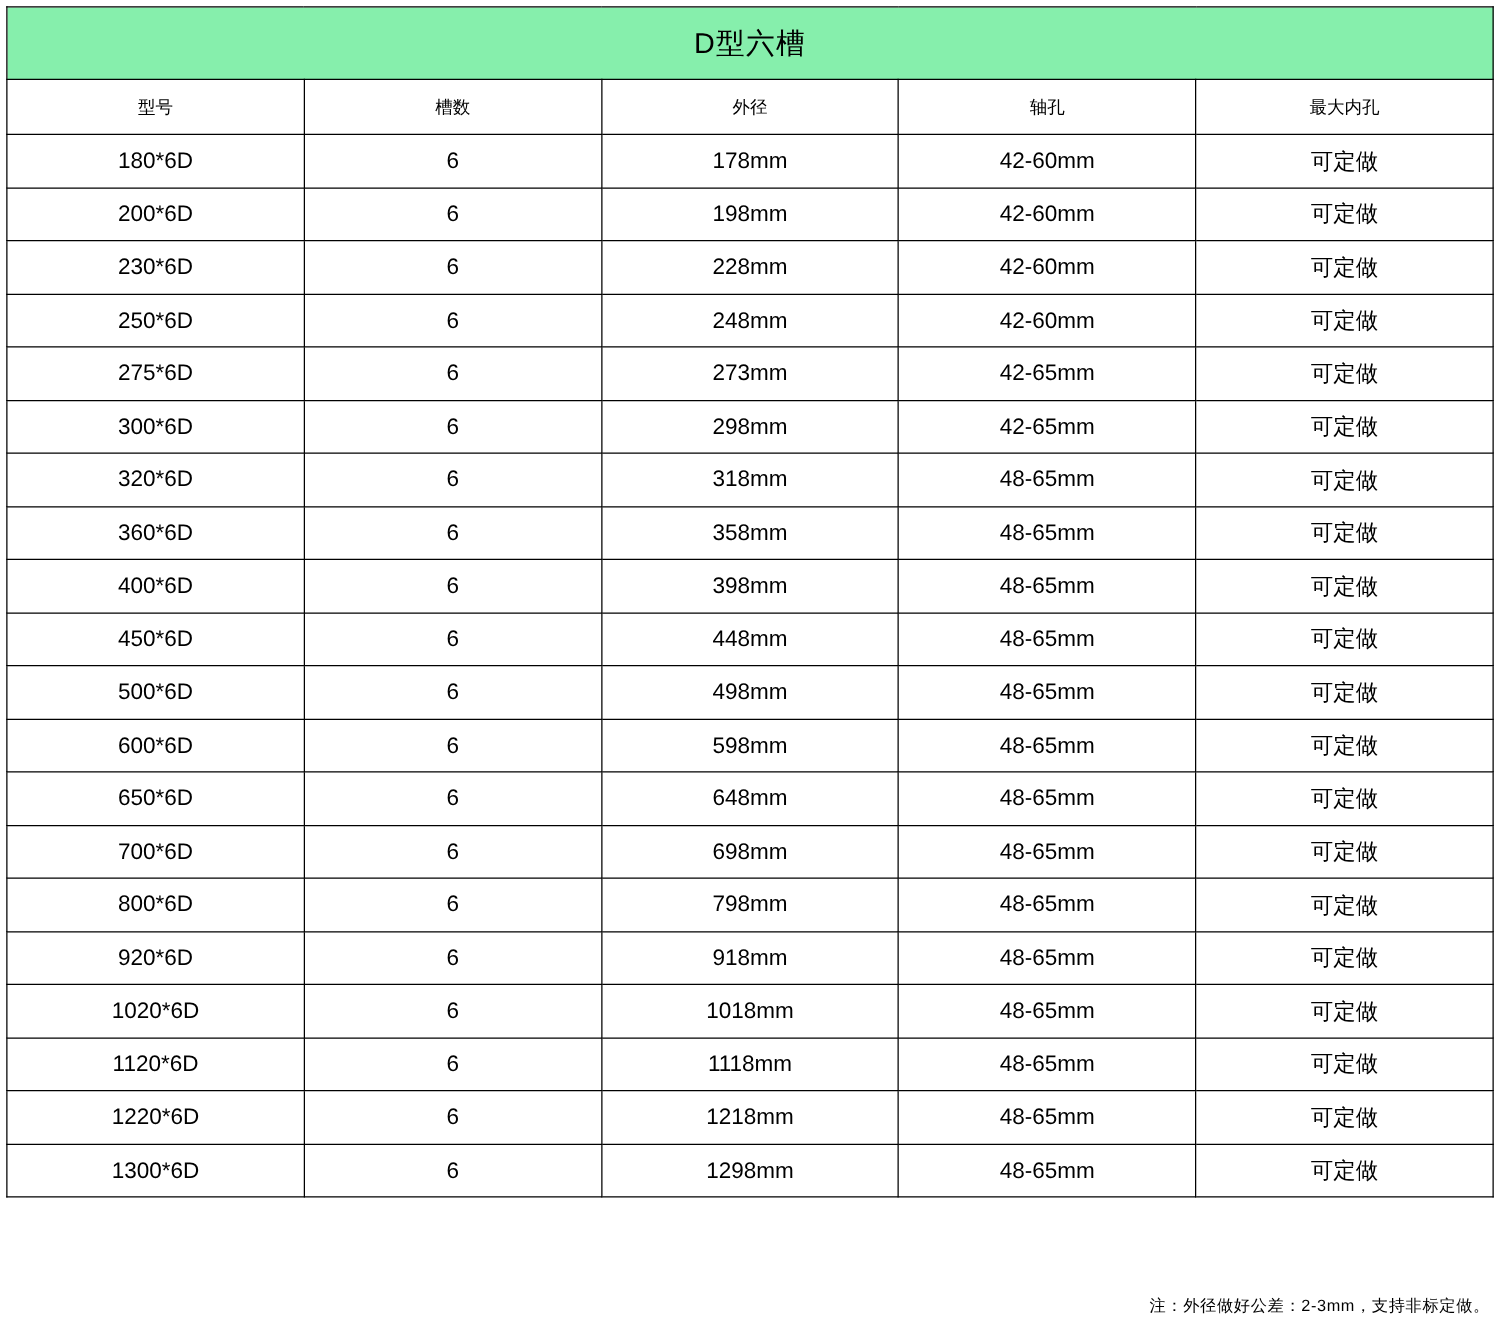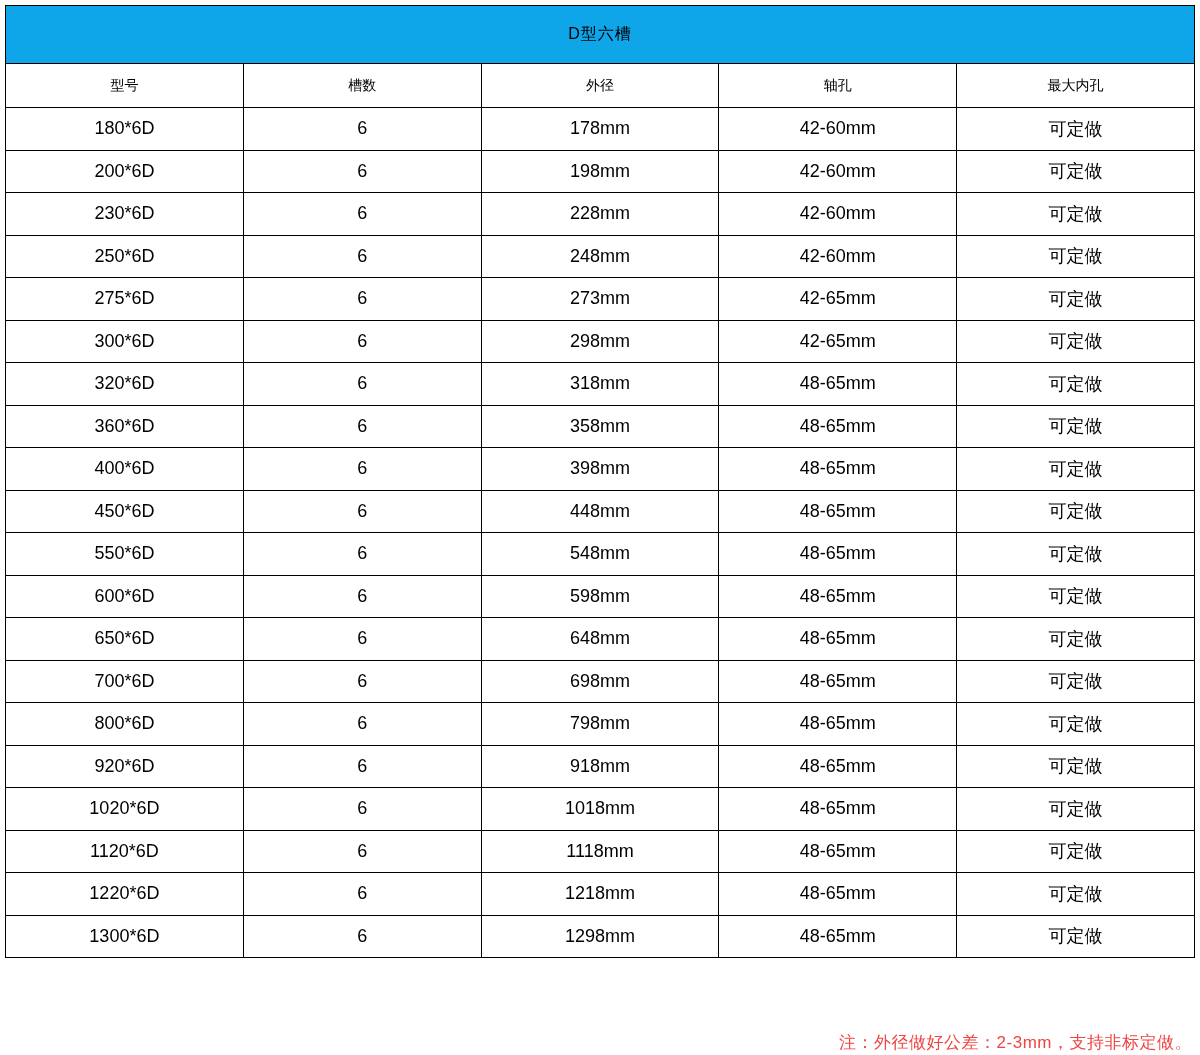--- a/index.html
+++ b/index.html
@@ -26,45 +26,45 @@
     table-layout: fixed;
   }
   table.spec-table td, table.spec-table th {
     border: 1px solid #000000;
     text-align: center;
     vertical-align: middle;
     font-weight: normal;
     padding: 0;
   }
   .title-cell {
-    background: #0ea5e9;
+    background: #86efac;
     height: 57px;
-    font-size: 16px;
+    font-size: 23px;
     font-weight: bold;
     letter-spacing: 1px;
   }
   .head-row td {
     height: 43px;
     font-size: 14px;
   }
   .body-row td {
     height: 41.5px;
     font-size: 18px;
   }
   .col1 { width: 239px; }
   .col2 { width: 238px; }
   .col3 { width: 238px; margin-left: 40px; }
   .col4 { width: 238px; }
   .col5 { width: 237px; }
   .note {
     position: absolute;
     right: 8px;
     bottom: 6px;
-    color: #ef4444;
-    font-size: 17px;
+    color: #000000;
+    font-size: 13px;
     letter-spacing: 0.5px;
     white-space: nowrap;
   }
 </style>
 </head>
 <body>
 
 <div class="page">
 
   <table class="spec-table">
@@ -143,23 +143,23 @@
         <td class="col5">可定做</td>
       </tr>
       <tr class="body-row">
         <td class="col1">450*6D</td>
         <td class="col2">6</td>
         <td class="col3">448mm</td>
         <td class="col4">48-65mm</td>
         <td class="col5">可定做</td>
       </tr>
       <tr class="body-row">
-        <td class="col1">550*6D</td>
-        <td class="col2">6</td>
-        <td class="col3">548mm</td>
+        <td class="col1">500*6D</td>
+        <td class="col2">6</td>
+        <td class="col3">498mm</td>
         <td class="col4">48-65mm</td>
         <td class="col5">可定做</td>
       </tr>
       <tr class="body-row">
         <td class="col1">600*6D</td>
         <td class="col2">6</td>
         <td class="col3">598mm</td>
         <td class="col4">48-65mm</td>
         <td class="col5">可定做</td>
       </tr>

